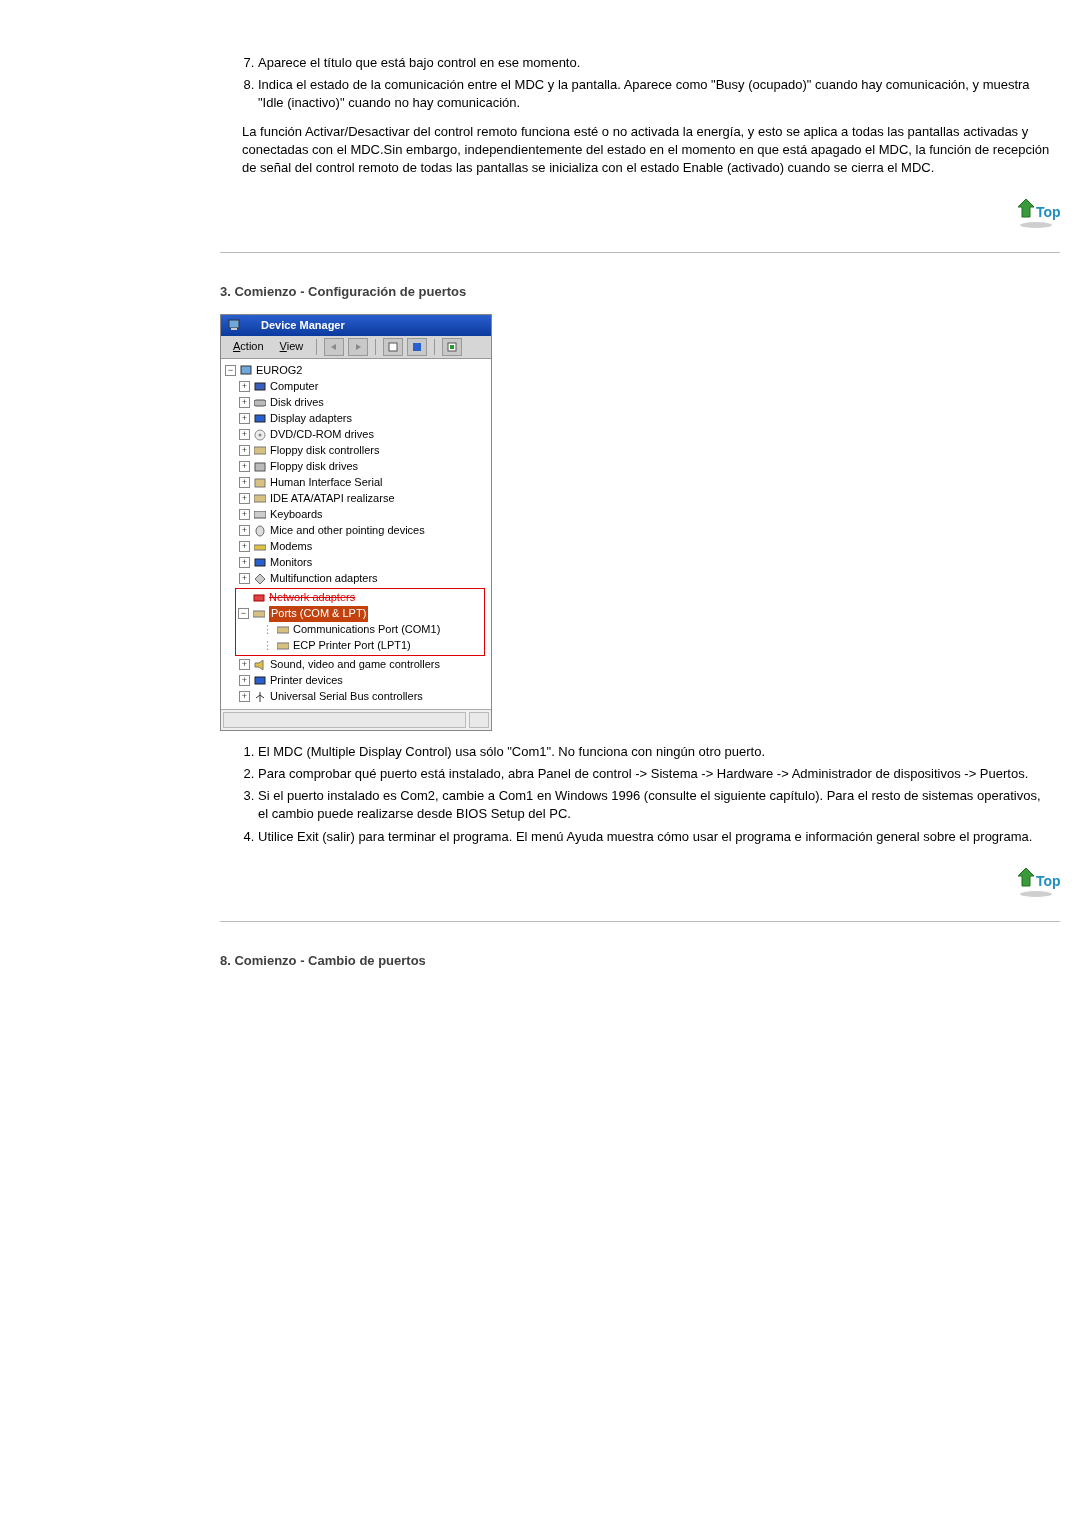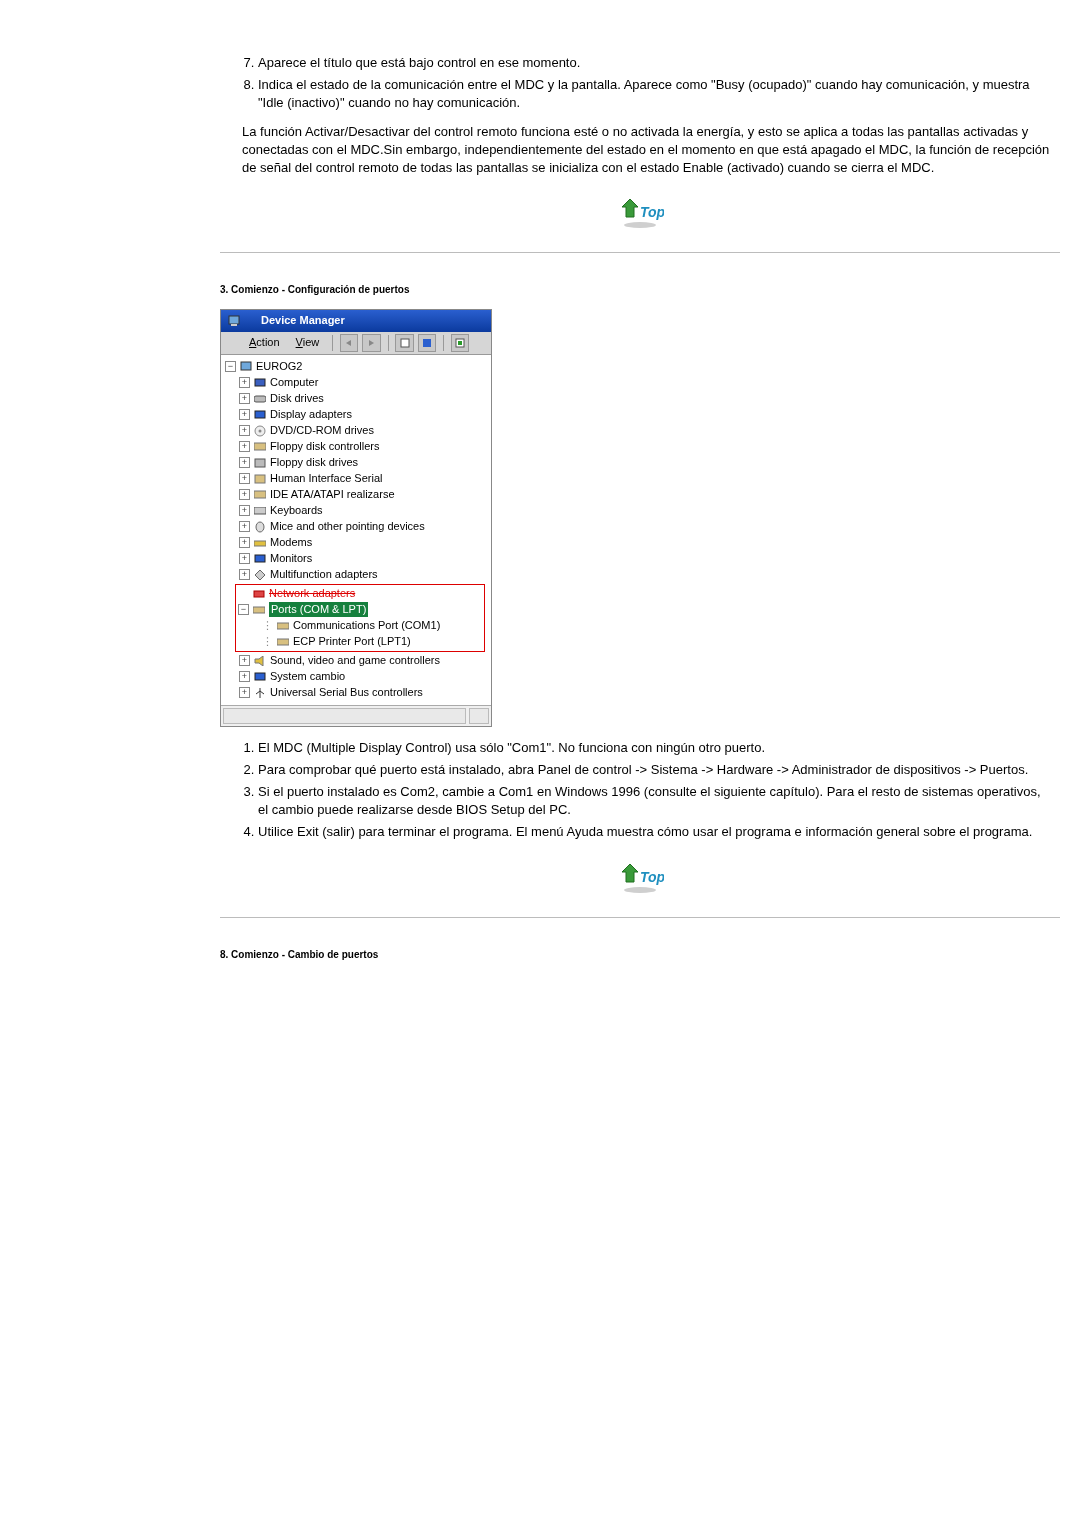--- a/index.html
+++ b/index.html
@@ -17,33 +17,32 @@
     padding-left: 22px;
     margin: 0 0 10px 0;
   }
   ol.numbered li {
     margin: 4px 16px;
   }
   .indent-block {
     margin: 10px 0 10px 22px;
   }
   .top-icon {
-    text-align: center;
+    text-align: right;
     margin: 18px 0;
-    font-style: italic;
   }
   .top-icon svg { display:inline-block; }
   .divider {
     border: 0;
     border-top: 1px solid #bcbcbc;
     margin: 0 0 30px 0;
   }
   h3.section {
-    color: #000000;
-    font-size: 10px;
+    color: #404040;
+    font-size: 13px;
     font-weight: bold;
     margin: 25px 0 12px 0;
   }
   
   .devmgr {
     width: 270px;
     border: 1px solid #888;
     font-family: Tahoma, Arial, sans-serif;
     font-size: 11px;
     background: #fff;
@@ -54,21 +53,21 @@
     color: #fff;
     font-weight: bold;
     padding: 3px 6px;
     display: flex;
     align-items: center;
     gap: 20px;
   }
   .dm-menu {
     background: #d6d6d6;
     border-bottom: 1px solid #999;
-    padding: 2px 22px;
+    padding: 2px 6px;
     display: flex;
     align-items: center;
     gap: 4px;
   }
   .dm-menu .mitem {
     padding: 1px 6px;
   }
   .dm-menu .u { text-decoration: underline; }
   .dm-sep {
     width:1px; height:16px; background:#999; margin:0 3px;
@@ -93,21 +92,21 @@
     text-align:center; color:#444; background:#fff;
     flex:0 0 9px;
   }
   .conn {
     color:#888;
   }
   .ico {
     width:14px; height:12px; display:inline-flex; align-items:center; justify-content:center;
   }
   .highlight-ports {
-    background:#15803d; color:#fff; padding:0 2px;
+    background:#c2410c; color:#fff; padding:0 2px;
   }
   .strike-red {
     color:#d00; text-decoration: line-through;
   }
   .red-outline {
     border:1px solid #d00;
     padding:1px 2px;
     margin:1px 4px 1px 10px;
   }
   .dm-status {
@@ -369,21 +368,21 @@
         </span>
         <span>Sound, video and game controllers</span>
       </div>
     <div class="dm-row" style="padding-left:14px">
         <span class="exp">+</span>
         <span class="ico">
           <svg width="12" height="10">
             <rect x="1" y="1" width="10" height="7" fill="#2a5fcf" stroke="#222"></rect>
           </svg>
         </span>
-        <span>System cambio</span>
+        <span>Printer devices</span>
       </div>
     <div class="dm-row" style="padding-left:14px">
         <span class="exp">+</span>
         <span class="ico">
           <svg width="12" height="10">
             <path d="M6 0 L6 10 M6 3 L2 6 M6 3 L10 6" stroke="#333" fill="none"></path>
           </svg>
         </span>
         <span>Universal Serial Bus controllers</span>
       </div>

